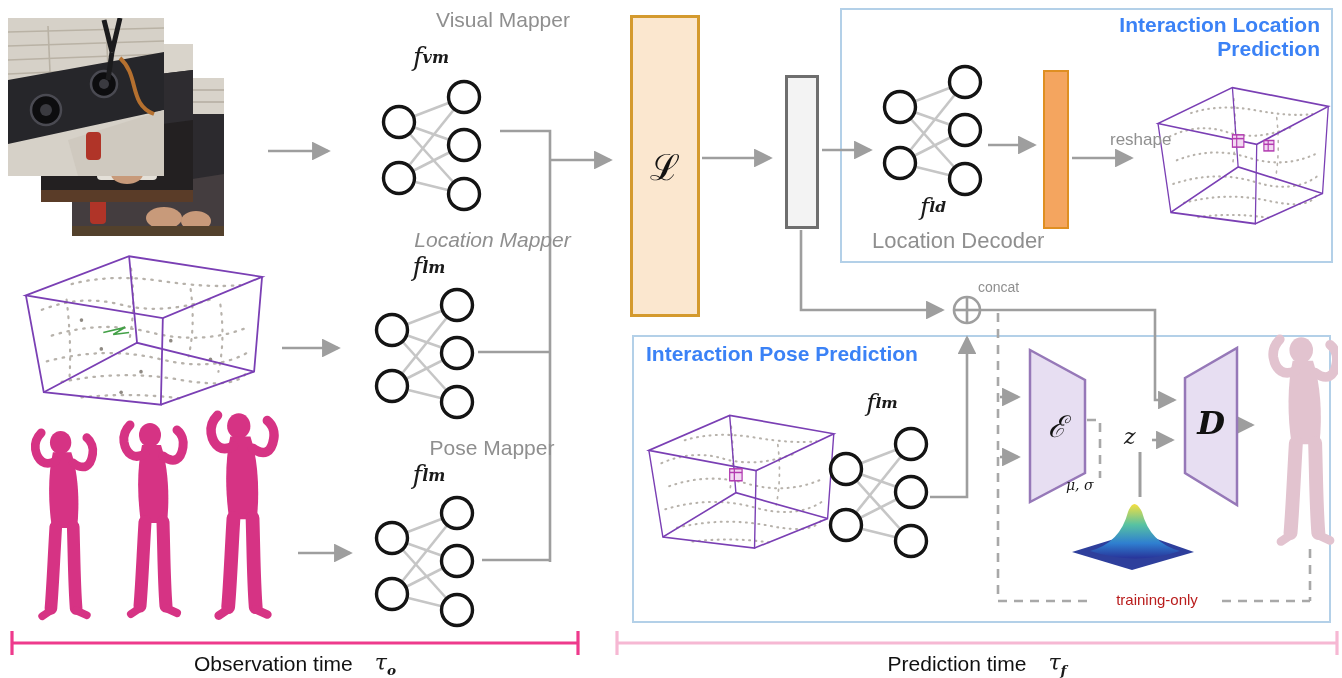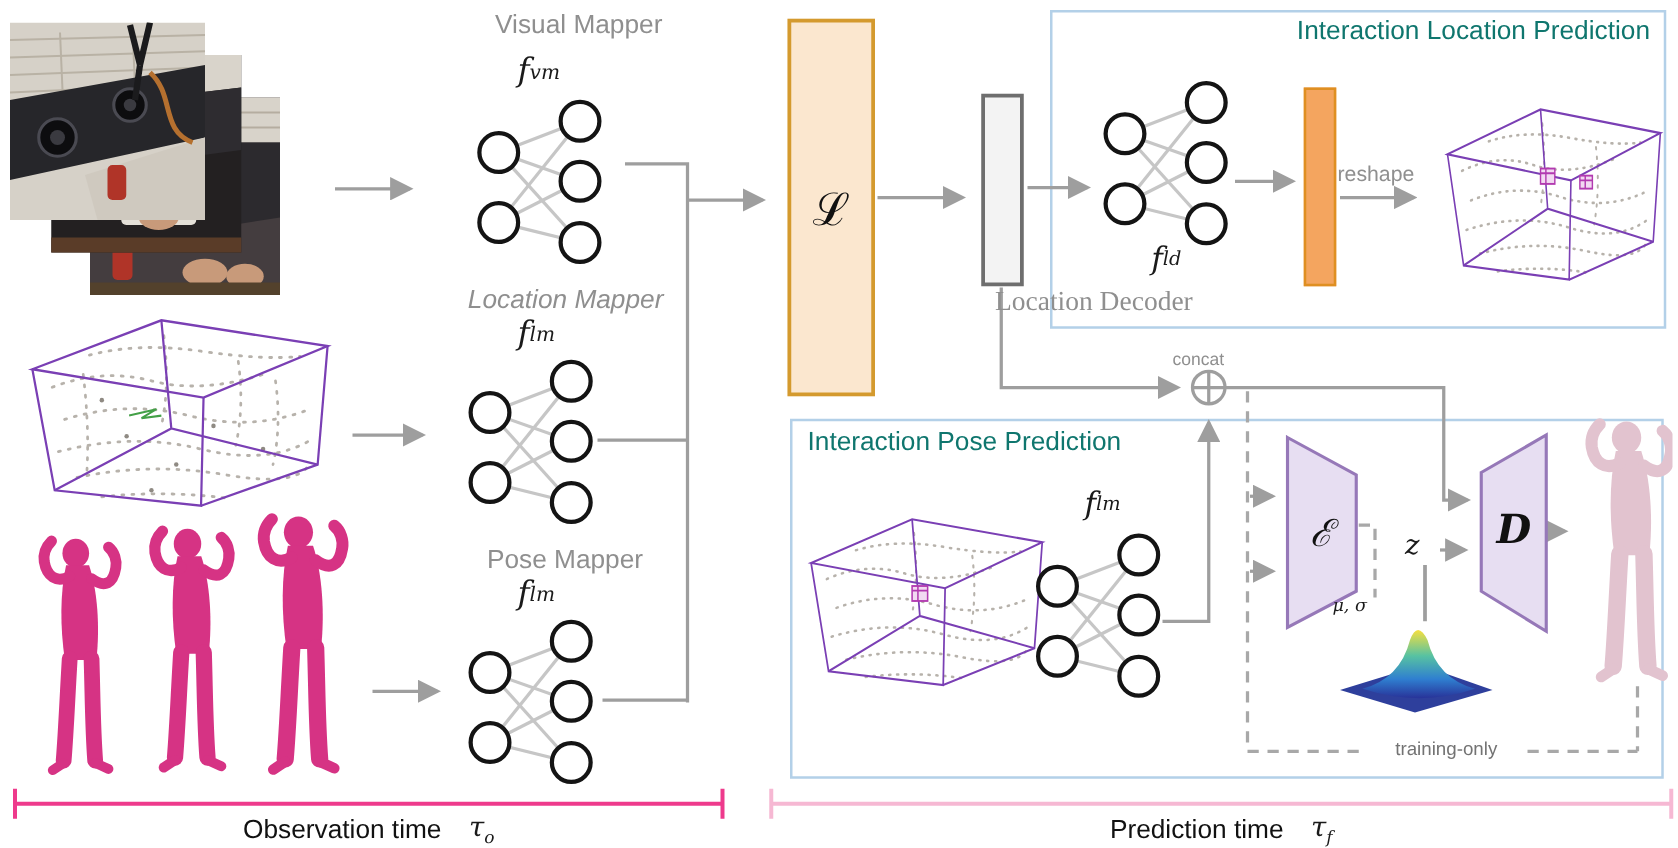--- a/index.html
+++ b/index.html
@@ -1,22 +1,22 @@
 <!DOCTYPE html>
 <html><head>
 <meta charset="utf-8">
 <style>
   html,body{margin:0;padding:0;background:#ffffff;}
   #canvas{position:relative;width:1342px;height:678px;background:#ffffff;overflow:hidden;
           font-family:"Liberation Sans",sans-serif;}
   .abs{position:absolute;}
-  .gray-label{color:#8f8f8f;}
-  .title-blue{color:#0f766e;font-size:21px;}
+  .gray-label{color:#8f8f8f;margin-left:40px;}
+  .title-blue{color:#3b82f6;font-size:21px;font-weight:bold;}
   .math{font-family:"DejaVu Serif",serif;font-style:italic;color:#1a1a1a;}
-  .math sub{font-size:0.62em;font-style:italic;}
+  .math sub{font-size:0.62em;font-style:italic;font-weight:bold;}
   .bigsym{font-family:"DejaVu Serif",serif;color:#111;}
   .bluebox{border:2px solid #b3d0e8;background:transparent;}
   .lblock{background:#fbe7cf;border:3px solid #d49a2e;}
   .grayrect{background:#f3f3f3;border:3px solid #6e6e6e;}
   .orangesolid{background:#f4a55f;border:2px solid #df8f22;}
   .ctr{display:flex;align-items:center;justify-content:center;}
   .tl{font-size:21px;}
 </style>
 </head>
 <body>
@@ -301,35 +301,35 @@
   <div class="abs math ctr" style="left:396px;top:460px;width:66px;font-size:26px;">
     <span>f</span>
       <sub>lm</sub>
   </div>
 
   <div class="abs title-blue" style="left:1020px;top:13px;width:300px;text-align:right;">Interaction Location Prediction</div>
   <div class="abs math ctr" style="left:903px;top:192px;width:60px;font-size:25px;">
     <span>f</span>
       <sub>ld</sub>
   </div>
-  <div class="abs gray-label" style="left:796px;top:228px;font-size:22px;font-family:Liberation Serif, serif;">Location Decoder</div>
+  <div class="abs gray-label" style="left:832px;top:228px;font-size:22px;">Location Decoder</div>
   <div class="abs gray-label" style="left:1070px;top:130px;font-size:17px;">reshape</div>
 
   <div class="abs title-blue" style="left:646px;top:342px;">Interaction Pose Prediction</div>
   <div class="abs gray-label" style="left:938px;top:279px;width:58px;text-align:left;font-size:14px;">concat</div>
   <div class="abs math ctr" style="left:850px;top:388px;width:64px;font-size:25px;">
     <span>f</span>
       <sub>lm</sub>
   </div>
 
   <div class="abs bigsym ctr" style="left:1034px;top:405px;width:46px;font-size:30px;font-style:italic;">ℰ</div>
   <div class="abs bigsym ctr" style="left:1188px;top:404px;width:46px;font-size:32px;font-style:italic;font-weight:bold;">D</div>
   <div class="abs math" style="left:1124px;top:424px;font-size:22px;">z</div>
   <div class="abs math" style="left:1066px;top:477px;font-size:14px;">μ, σ</div>
-  <div class="abs" style="left:1093px;top:591px;width:128px;text-align:center;font-size:15px;color:#737373;">training-only</div>
+  <div class="abs" style="left:1093px;top:591px;width:128px;text-align:center;font-size:15px;color:#b91c1c;">training-only</div>
 
   <div class="abs ctr" style="left:12px;top:650px;width:566px;gap:22px;font-size:21px;color:#111;">
     <span>Observation time</span>
     <span class="math" style="font-size:22px;"><span>τ</span><sub>o</sub></span>
   </div>
   <div class="abs ctr" style="left:617px;top:650px;width:720px;gap:22px;font-size:21px;color:#111;">
     <span>Prediction time</span>
     <span class="math" style="font-size:22px;"><span>τ</span><sub>f</sub></span>
   </div>
 

